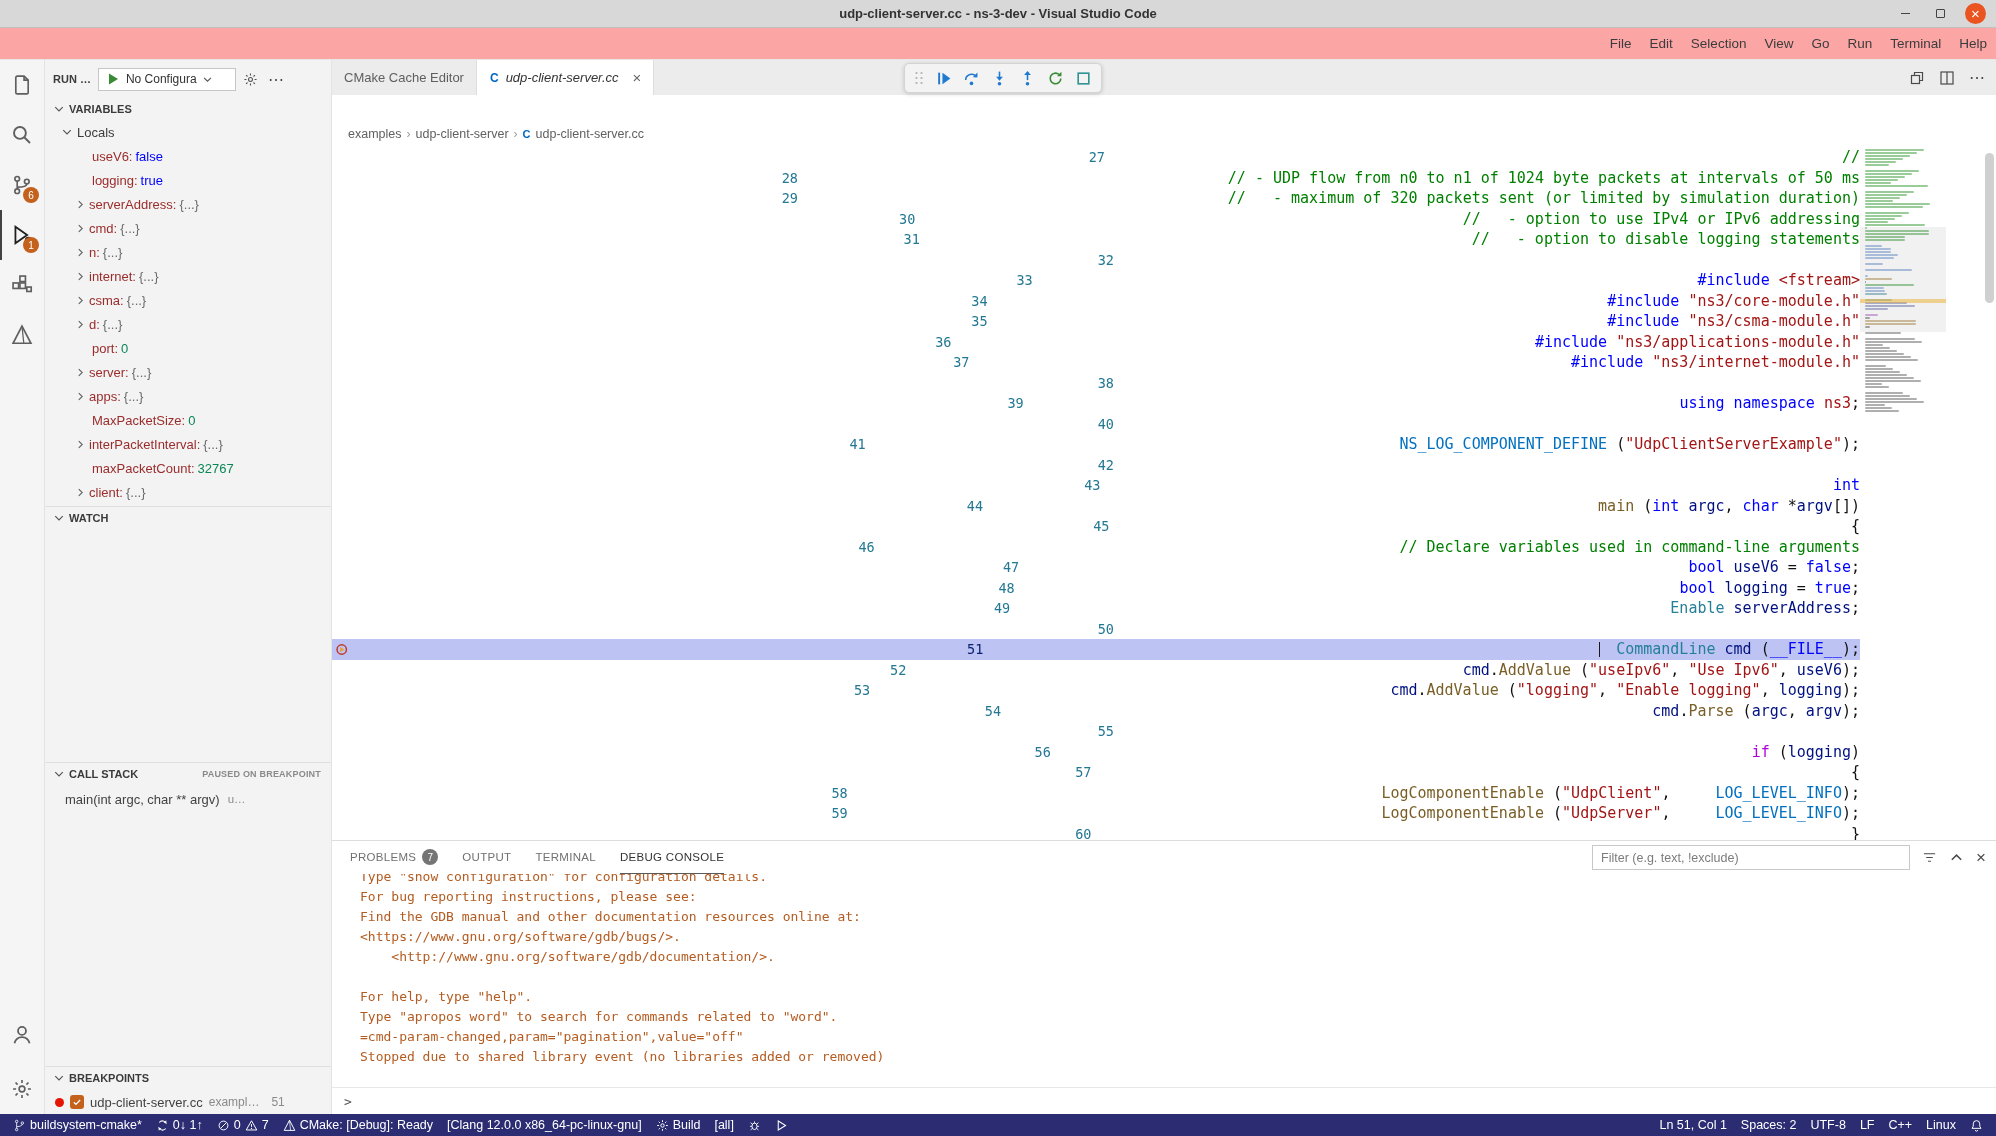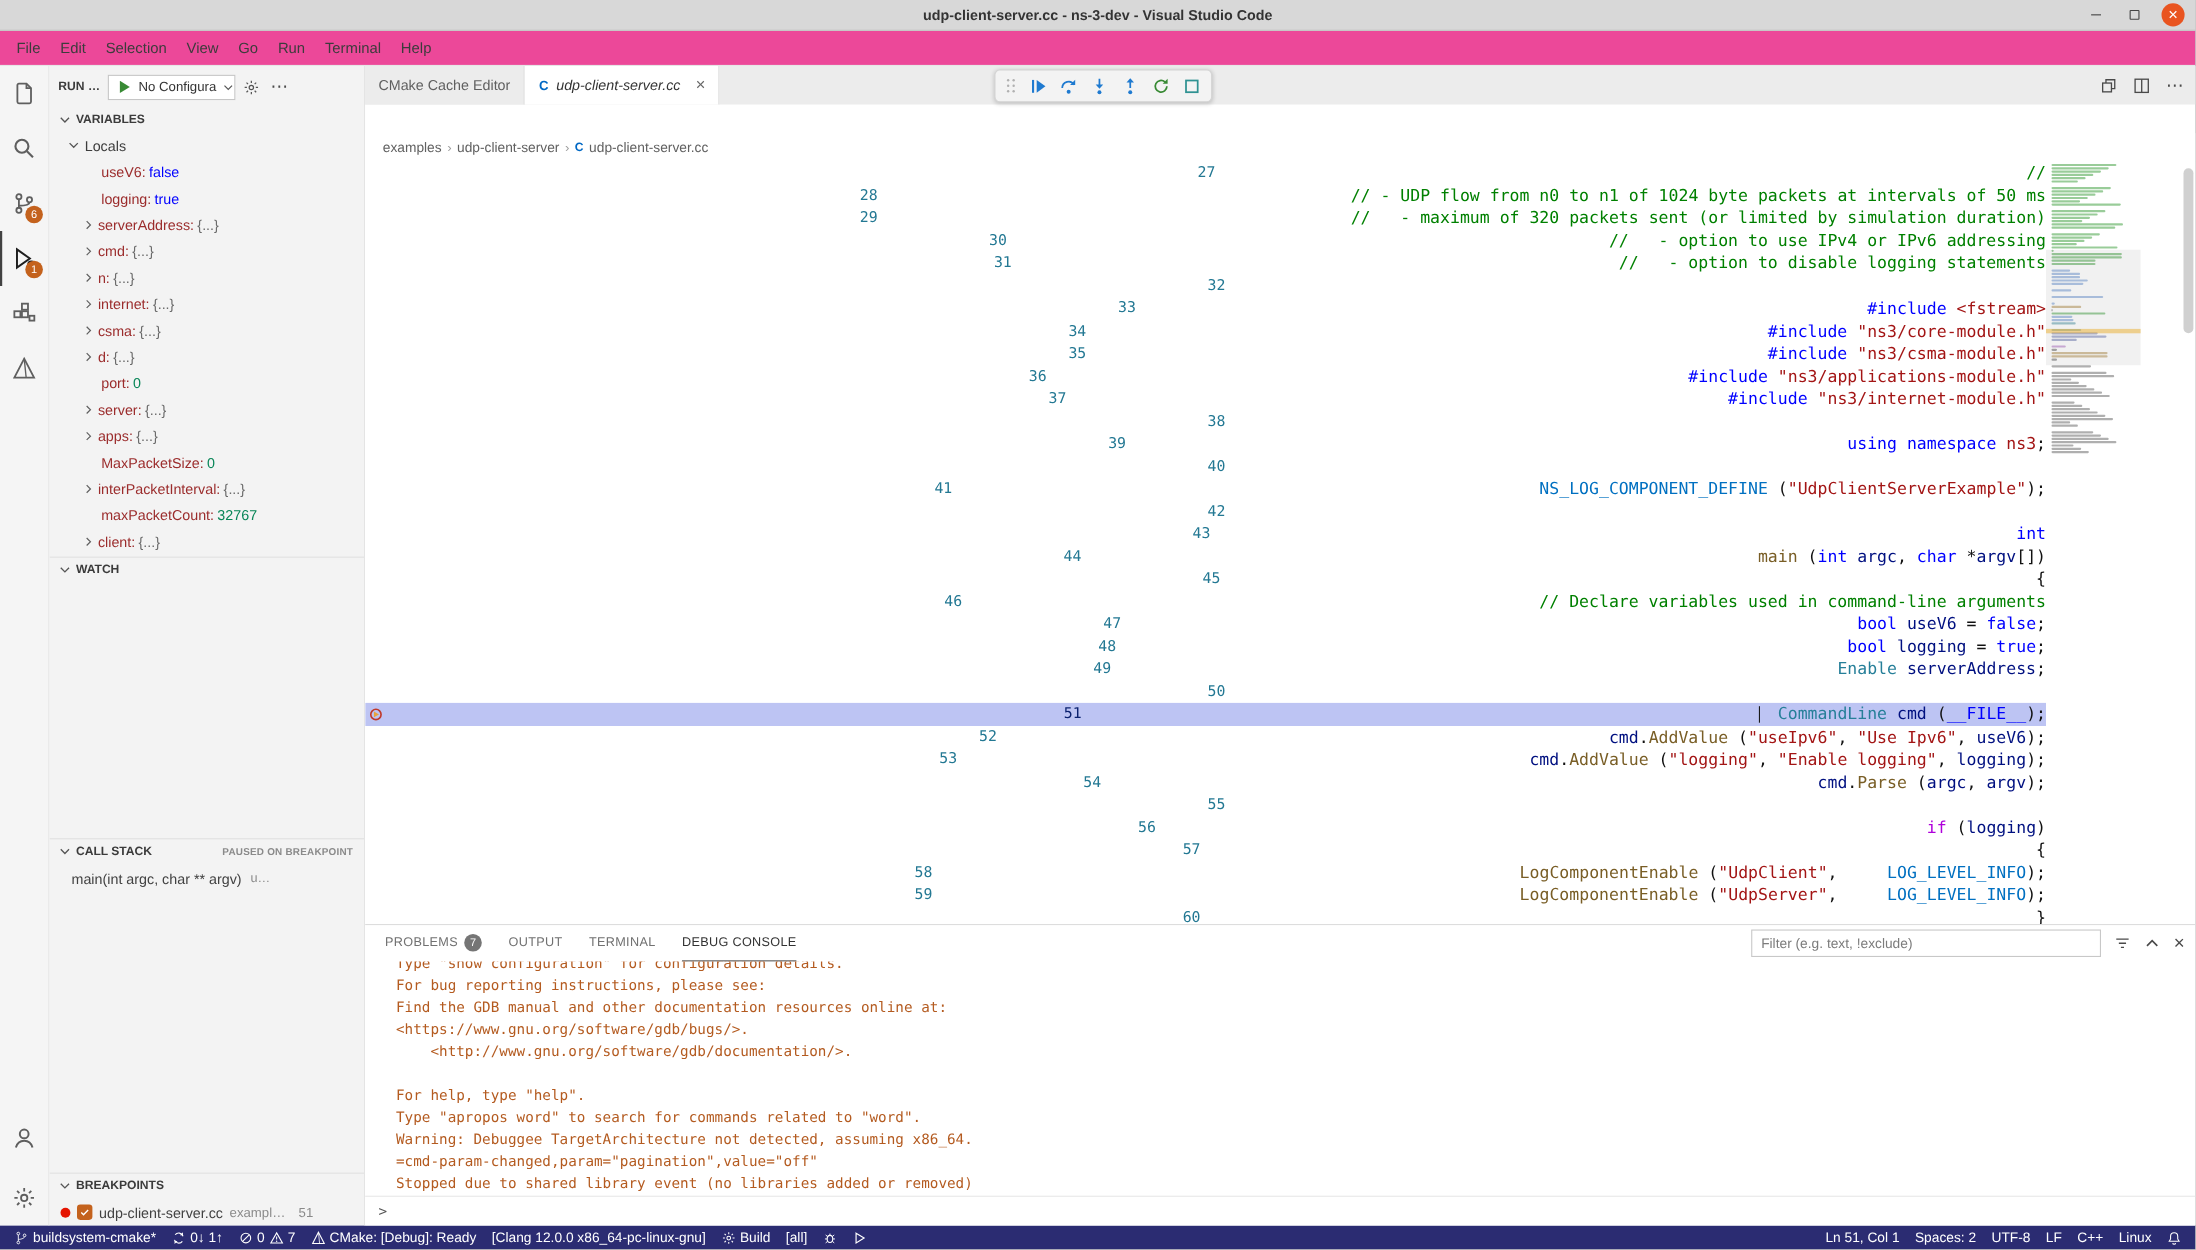--- a/index.html
+++ b/index.html
@@ -10,39 +10,39 @@
   
   .titlebar { height:28px; background:#d8d8d8; border-bottom:1px solid #c1c1c1; display:flex; align-items:center; justify-content:center; position:relative; }
   .title { font-size:13px; font-weight:700; color:#333; }
   .win-controls { position:absolute; right:10px; top:3px; display:flex; gap:14px; align-items:center; }
   .wc { width:21px; height:21px; border-radius:50%; display:flex; align-items:center; justify-content:center; color:#444; font-size:13px; }
   .wc.min .bar { width:9px; height:1.6px; background:#444; }
   .wc.max .box { width:9px; height:9px; border:1.4px solid #444; border-radius:1px; }
   .wc.close { background:#e95420; color:#fff; font-size:15px; line-height:1; }
 
   
-  .menubar { height:32px; background:#ec4899; display:flex; align-items:center; padding-left:6px; border-bottom:1px solid #e6e6e6; }
+  .menubar { height:32px; background:#fca5a5; display:flex; align-items:center; padding-left:6px; border-bottom:1px solid #e6e6e6;justify-content:flex-end; }
   .menu-item { padding:0 9px; font-size:13.5px; color:#3c3c3c; cursor:default; }
 
   
   .main { display:flex; height:1054px; }
 
   
   .activitybar { width:45px; background:#f5f5f5; border-right:1px solid #e3e3e3; display:flex; flex-direction:column; align-items:stretch; position:relative; }
   .act-item { height:50px; display:flex; align-items:center; justify-content:center; color:#5f5f5f; position:relative; }
   .act-item.active { color:#1f1f1f; border-left:2px solid #424242; }
   .act-item .icn { width:22px; height:22px; }
   .act-badge { position:absolute; right:5px; bottom:7px; min-width:16px; height:16px; padding:0 3px; border-radius:9px; background:var(--badge-bg,#c4621d); color:#fff; font-size:10px; display:flex; align-items:center; justify-content:center; }
   .act-bottom { margin-top:auto; margin-bottom:4px; }
 
   
   .sidebar { width:287px; background:#f3f3f3; border-right:1px solid #e3e3e3; position:relative; font-size:13px; color:#424242; overflow:hidden; }
   .run-row { position:absolute; top:6px; left:0; right:0; height:26px; display:flex; align-items:center; padding:0 8px; gap:7px; }
   .run-label { font-size:11px; font-weight:700; color:#3b3b3b; white-space:nowrap; }
-  .run-config { display:flex; align-items:center; gap:5px; border:1px solid #c6c6c6; background:#fff; height:23px; padding:0 6px; font-size:12px; width:116px; overflow:hidden; white-space:nowrap; color:#333; }
+  .run-config { display:flex; align-items:center; gap:5px; border:1px solid #c6c6c6; background:#fff; height:23px; padding:0 6px; font-size:12px; width:138px; overflow:hidden; white-space:nowrap; color:#333; }
   .run-config .icn, .run-actions .icn { flex:none; }
   .run-actions { display:flex; gap:10px; align-items:center; color:#555; }
   .sec-head { position:absolute; left:0; right:0; height:22px; display:flex; align-items:center; gap:4px; padding-left:8px; font-size:11px; font-weight:700; color:#3b3b3b; }
   .sec-head.bordered { border-top:1px solid #e0e0e0; }
   .sec-head .icn { width:12px; height:12px; color:#555; }
   .paused-badge { margin-left:auto; margin-right:10px; font-size:9px; font-weight:700; letter-spacing:.2px; color:#8a8a8a; }
   .vars-list { position:absolute; top:60px; left:0; right:0; }
   .var-row { height:24px; display:flex; align-items:center; padding-left:30px; gap:3px; white-space:nowrap; }
   .var-row .sp { display:inline-block; width:14px; flex:none; }
   .var-row .icn { width:11px; height:11px; color:#616161; flex:none; }
@@ -1021,21 +1021,20 @@
         </div>
         <div class="console">
             <div class="cline clipped">Type "show configuration" for configuration details.</div>
             <div class="cline">For bug reporting instructions, please see:</div>
             <div class="cline">Find the GDB manual and other documentation resources online at:</div>
             <div class="cline">&lt;https://www.gnu.org/software/gdb/bugs/&gt;.</div>
             <div class="cline">    &lt;http://www.gnu.org/software/gdb/documentation/&gt;.</div>
             <div class="cline"></div>
             <div class="cline">For help, type "help".</div>
             <div class="cline">Type "apropos word" to search for commands related to "word".</div>
-            <div class="cline">Warning: Debuggee TargetArchitecture not detected, assuming x86_64.</div>
             <div class="cline">=cmd-param-changed,param="pagination",value="off"</div>
             <div class="cline">Stopped due to shared library event (no libraries added or removed)</div>
           </div>
         <div class="console-prompt">
           <span>&gt;</span>
         </div>
       </div>
     </div>
   </div>
 

